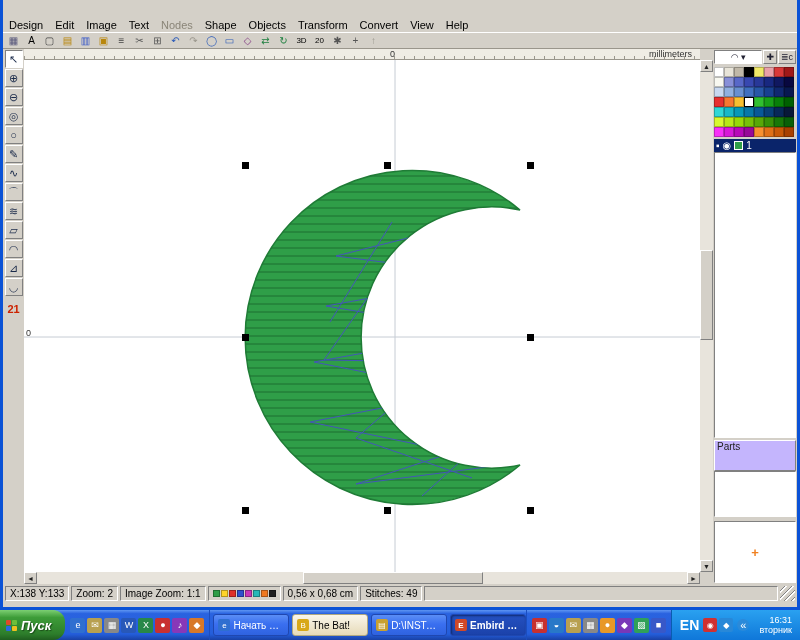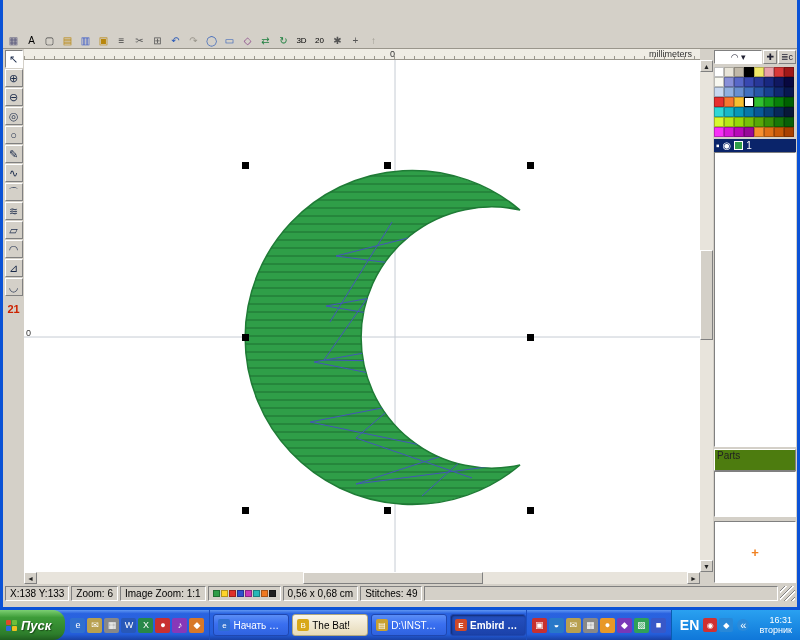--- a/index.html
+++ b/index.html
@@ -77,21 +77,21 @@
     background:#d4d0c8; border:1px solid; border-color:#fff #808080 #808080 #fff; color:#223; padding:0 2px; }
   .rp-btn.wide { flex:1; background:#fff; border-color:#808080 #fff #fff #808080; }
   .palette { width:82px; display:grid; grid-template-columns:repeat(8,10px); grid-auto-rows:10px;
     gap:0; margin:0 auto 2px auto; }
   .swatch { width:10px; height:10px; box-shadow:inset 0 0 0 1px rgba(0,0,0,.25); cursor:default; }
   .swatch.selected { box-shadow:inset 0 0 0 1px #000, inset 0 0 0 2px #fff; }
   .layer-row { height:13px; background:#0a246a; color:#fff; display:flex; align-items:center;
     gap:3px; font-size:10px; padding:0 2px; }
   .lsw { width:9px; height:9px; border:1px solid #fff; display:inline-block; }
   .rlist { flex:1; background:#fff; border:1px solid; border-color:#808080 #fff #fff #808080; margin-bottom:2px; }
-  .parts-h { height:22px; font-size:10px; color:#222; padding:0 2px; background:#4d7c0f;
+  .parts-h { height:31px; font-size:10px; color:#222; padding:0 2px; background:#c4b5fd;
     border:1px solid; border-color:#fff #808080 #808080 #fff; }
   .parts-box { height:46px; background:#fff; border:1px solid; border-color:#808080 #fff #fff #808080; margin-bottom:4px; }
   .preview-box { height:62px; background:#fff; border:1px solid; border-color:#808080 #fff #fff #808080;
     display:flex; align-items:center; justify-content:center; }
   .pcross { color:#f08020; font-weight:bold; font-size:13px; }
 
   
   .statusbar { position:absolute; left:0; top:584px; width:794px; height:18px; background:#d4d0c8;
     display:flex; gap:2px; padding:1px 2px; align-items:center; }
   .sb { height:15px; line-height:13px; font-size:10px; color:#000; padding:0 4px; white-space:nowrap;
@@ -135,20 +135,33 @@
   .clock { display:flex; flex-direction:column; align-items:flex-end; color:#fff; font-size:9px;
     line-height:10px; padding:0 6px; }
 </style>
 </head>
 <body>
 
 <div class="screen">
   <div class="app">
 
 
+    <div class="menubar">
+        <span class="menu-item">Design</span>
+        <span class="menu-item">Edit</span>
+        <span class="menu-item">Image</span>
+        <span class="menu-item">Text</span>
+        <span class="menu-item disabled">Nodes</span>
+        <span class="menu-item">Shape</span>
+        <span class="menu-item">Objects</span>
+        <span class="menu-item">Transform</span>
+        <span class="menu-item">Convert</span>
+        <span class="menu-item">View</span>
+        <span class="menu-item">Help</span>
+      </div>
     <div class="toolbar">
         <button class="tb-btn" style="color: rgb(85, 85, 122);">▦</button>
         <button class="tb-btn" style="color: rgb(0, 0, 0);">A</button>
         <button class="tb-btn" style="color: rgb(68, 68, 68);">▢</button>
         <button class="tb-btn" style="color: rgb(184, 134, 11);">▤</button>
         <button class="tb-btn" style="color: rgb(56, 88, 200);">▥</button>
         <button class="tb-btn" style="color: rgb(184, 134, 11);">▣</button>
         <button class="tb-btn" style="color: rgb(68, 68, 68);">≡</button>
         <button class="tb-btn" style="color: rgb(85, 85, 85);">✂</button>
         <button class="tb-btn" style="color: rgb(85, 85, 85);">⊞</button>
@@ -305,21 +318,21 @@
       <div class="rlist"></div>
       <div class="parts-h">Parts</div>
       <div class="parts-box"></div>
       <div class="preview-box">
         <span class="pcross">+</span>
       </div>
     </div>
 
     <div class="statusbar">
       <span class="sb">X:138 Y:133</span>
-      <span class="sb">Zoom: 6</span>
+      <span class="sb">Zoom: 2</span>
       <span class="sb">Image Zoom: 1:1</span>
       <span class="sb minipal">
           <span class="msw" style="background: rgb(47, 158, 72);"></span>
           <span class="msw" style="background: rgb(255, 212, 40);"></span>
           <span class="msw" style="background: rgb(224, 48, 40);"></span>
           <span class="msw" style="background: rgb(48, 80, 204);"></span>
           <span class="msw" style="background: rgb(200, 56, 184);"></span>
           <span class="msw" style="background: rgb(40, 184, 184);"></span>
           <span class="msw" style="background: rgb(240, 120, 32);"></span>
           <span class="msw" style="background: rgb(32, 32, 32);"></span>

